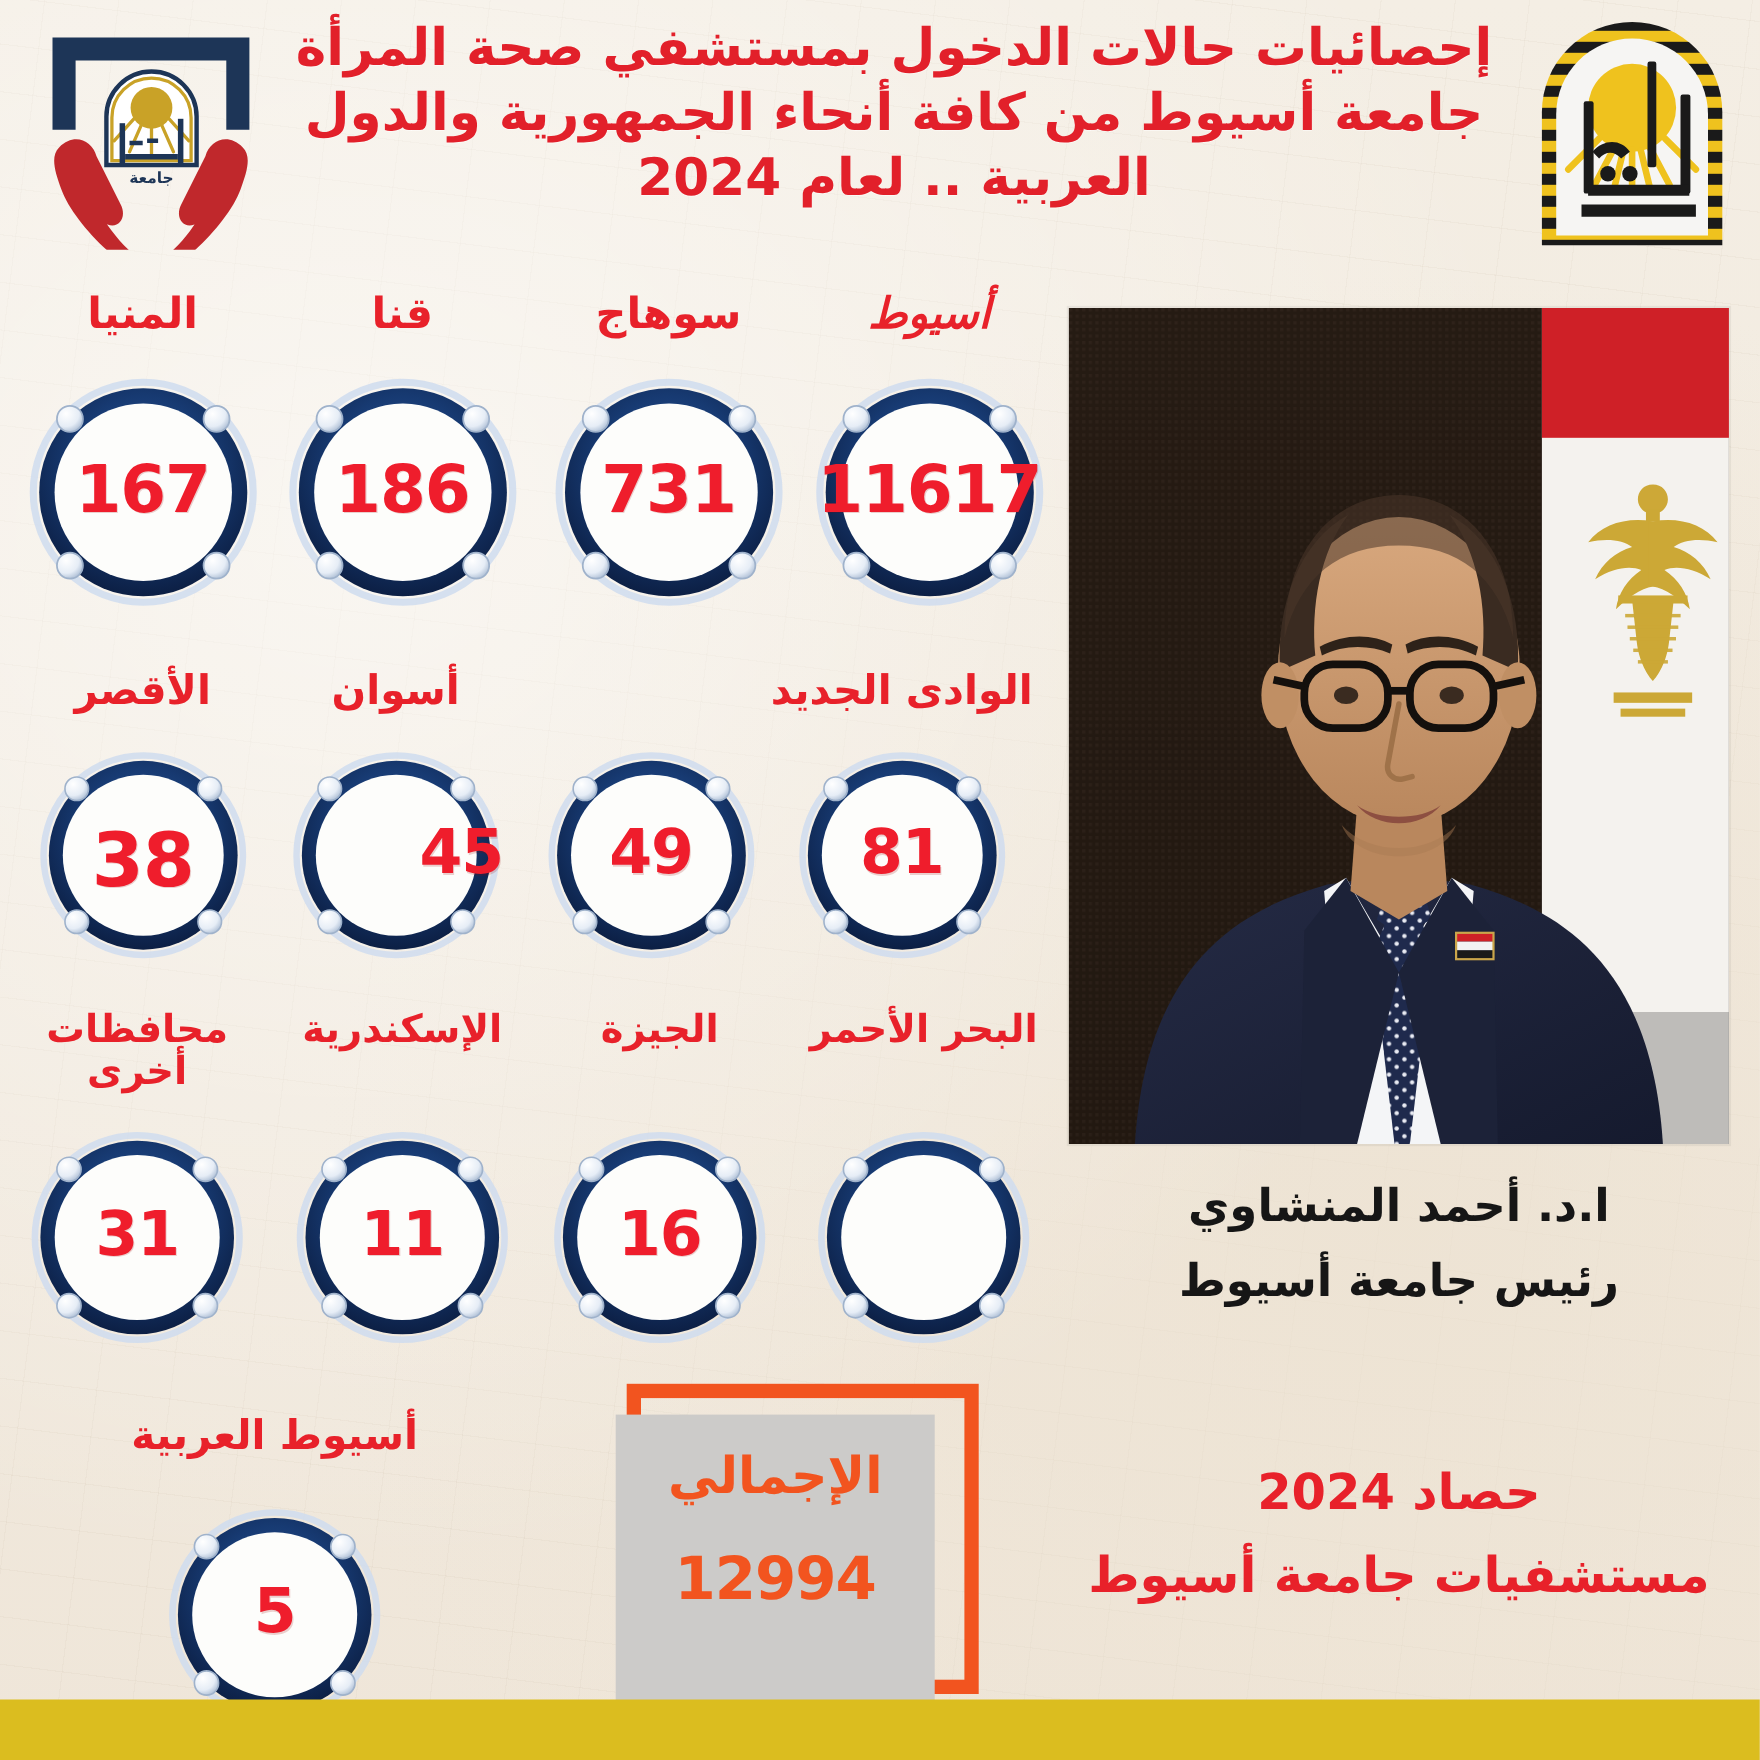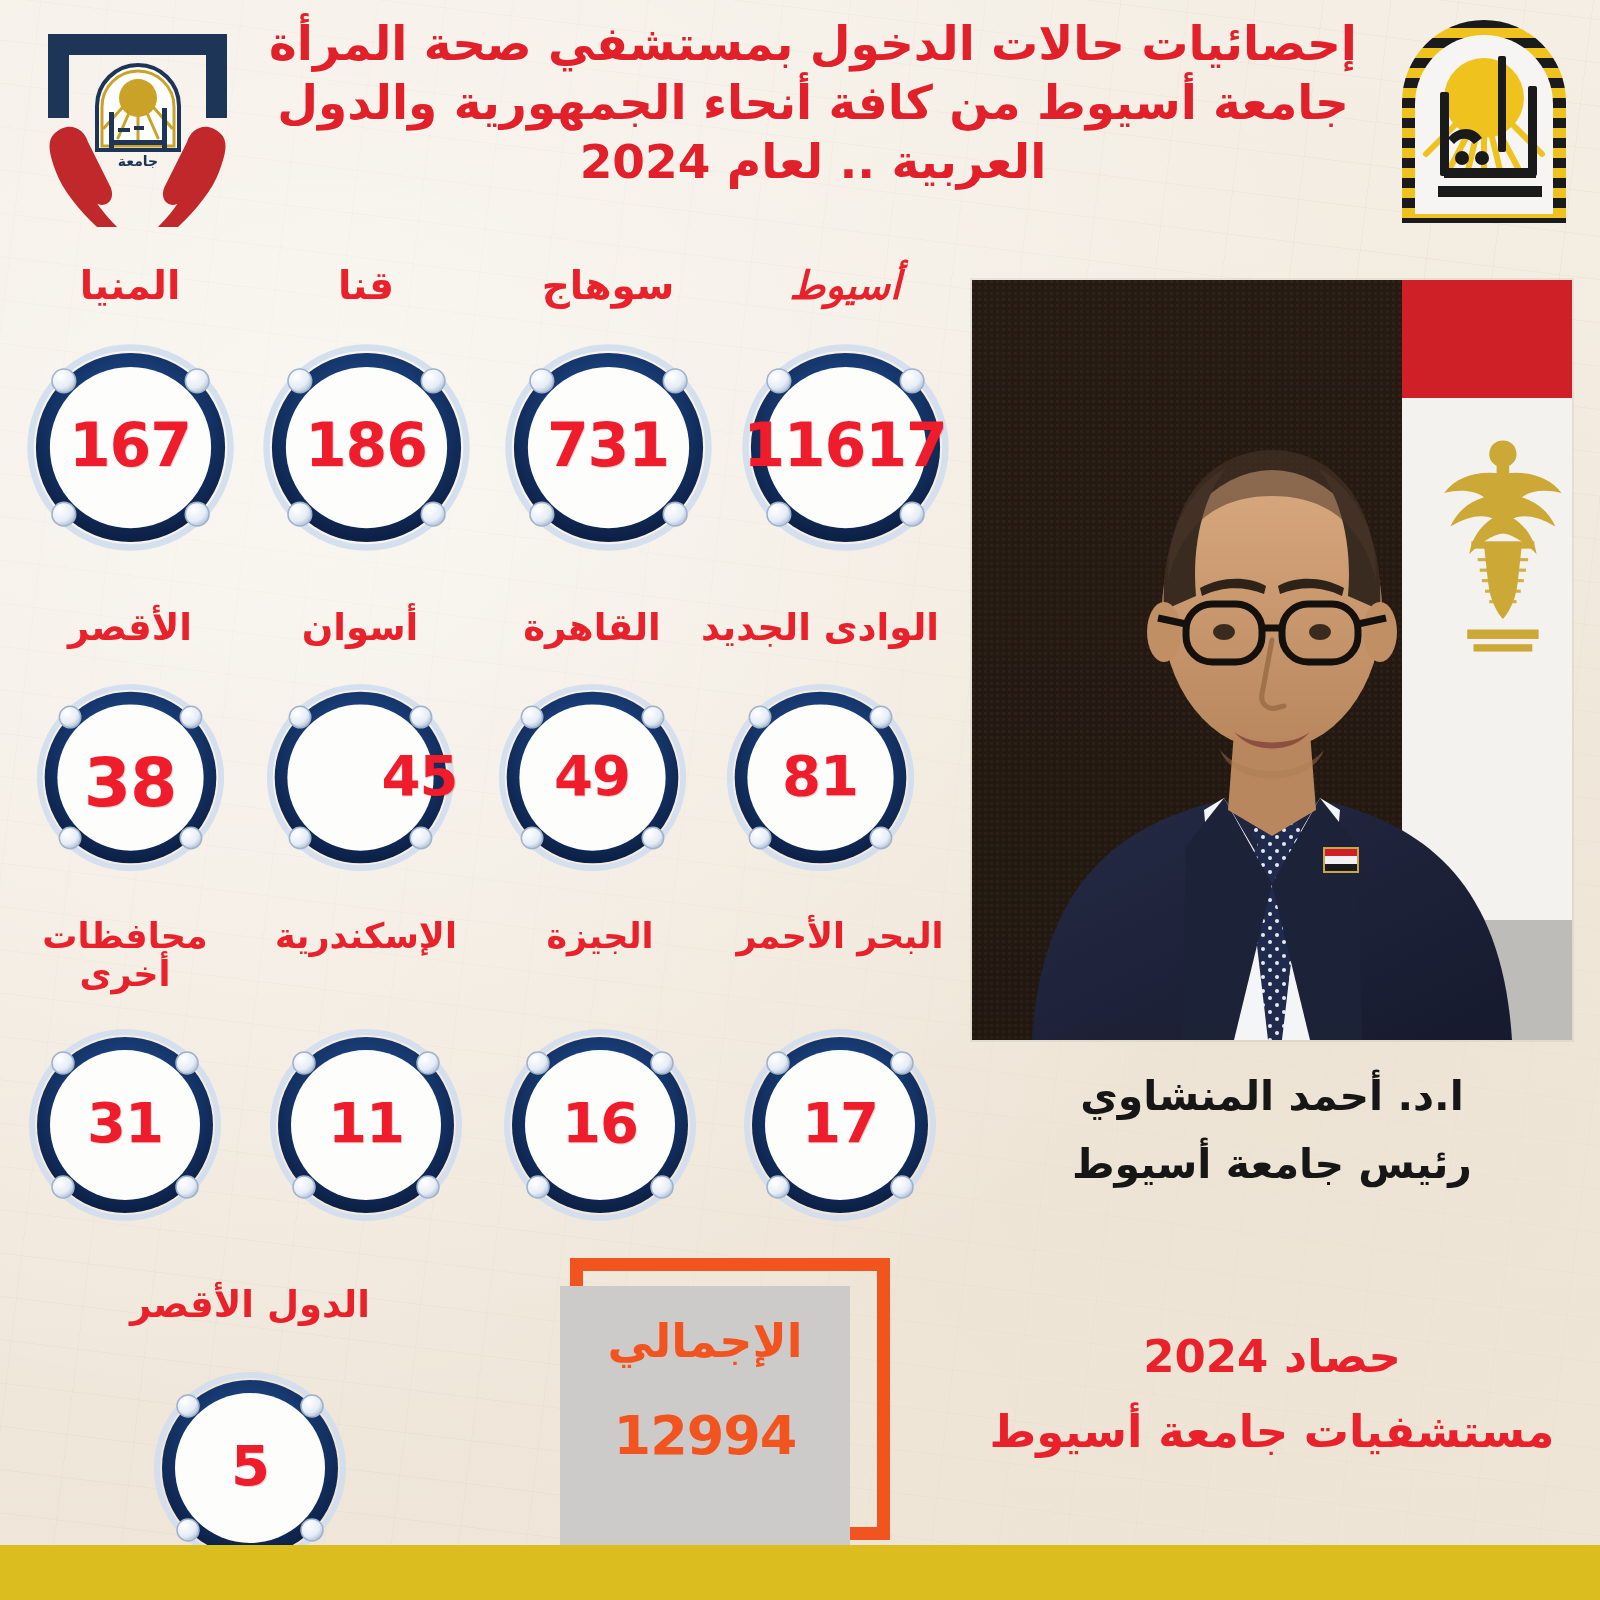--- a/index.html
+++ b/index.html
@@ -347,21 +347,20 @@
     <circle cx="100" cy="100" r="88" fill="url(#ringg)"></circle>
     <circle cx="100" cy="100" r="75" fill="#fdfdfb"></circle>
     <g>
       <circle cx="38" cy="38" r="11" fill="url(#lug)" stroke="#9fb2cb" stroke-width="1.5"></circle>
       <circle cx="162" cy="38" r="11" fill="url(#lug)" stroke="#9fb2cb" stroke-width="1.5"></circle>
       <circle cx="38" cy="162" r="11" fill="url(#lug)" stroke="#9fb2cb" stroke-width="1.5"></circle>
       <circle cx="162" cy="162" r="11" fill="url(#lug)" stroke="#9fb2cb" stroke-width="1.5"></circle>
     </g>
   </svg>
       </div>
-      <div class="badge-label" style="top: -72px; font-size: 37px; width: 275px; left: -40px;">القاهرة</div>
       <div class="badge-value" style="top: 62.78px; font-size: 56px;">49</div>
     </div>
     <div class="badge" style="left: 262.5px; top: 680px; width: 195px; height: 195px;">
       <div class="circle-wrap">
   <svg viewBox="0 0 200 200" xmlns="http://www.w3.org/2000/svg">
     <defs>
       <radialGradient id="ringg" cx="50%" cy="38%" r="62%">
         <stop offset="0%" stop-color="#2b5596"></stop>
         <stop offset="55%" stop-color="#173a72"></stop>
         <stop offset="100%" stop-color="#0c1f44"></stop>
@@ -435,21 +434,20 @@
     <circle cx="100" cy="100" r="75" fill="#fdfdfb"></circle>
     <g>
       <circle cx="38" cy="38" r="11" fill="url(#lug)" stroke="#9fb2cb" stroke-width="1.5"></circle>
       <circle cx="162" cy="38" r="11" fill="url(#lug)" stroke="#9fb2cb" stroke-width="1.5"></circle>
       <circle cx="38" cy="162" r="11" fill="url(#lug)" stroke="#9fb2cb" stroke-width="1.5"></circle>
       <circle cx="162" cy="162" r="11" fill="url(#lug)" stroke="#9fb2cb" stroke-width="1.5"></circle>
     </g>
   </svg>
       </div>
       <div class="badge-label" style="top: -107px; font-size: 35px; width: 280px; left: -40px;">البحر الأحمر</div>
-      <div class="badge-value" style="top: 65.28px; font-size: 56px;">17</div>
     </div>
     <div class="badge" style="left: 500px; top: 1025px; width: 200px; height: 200px;">
       <div class="circle-wrap">
   <svg viewBox="0 0 200 200" xmlns="http://www.w3.org/2000/svg">
     <defs>
       <radialGradient id="ringg" cx="50%" cy="38%" r="62%">
         <stop offset="0%" stop-color="#2b5596"></stop>
         <stop offset="55%" stop-color="#173a72"></stop>
         <stop offset="100%" stop-color="#0c1f44"></stop>
       </radialGradient>
@@ -551,21 +549,21 @@
     <circle cx="100" cy="100" r="88" fill="url(#ringg)"></circle>
     <circle cx="100" cy="100" r="75" fill="#fdfdfb"></circle>
     <g>
       <circle cx="38" cy="38" r="11" fill="url(#lug)" stroke="#9fb2cb" stroke-width="1.5"></circle>
       <circle cx="162" cy="38" r="11" fill="url(#lug)" stroke="#9fb2cb" stroke-width="1.5"></circle>
       <circle cx="38" cy="162" r="11" fill="url(#lug)" stroke="#9fb2cb" stroke-width="1.5"></circle>
       <circle cx="162" cy="162" r="11" fill="url(#lug)" stroke="#9fb2cb" stroke-width="1.5"></circle>
     </g>
   </svg>
       </div>
-      <div class="badge-label" style="top: -83px; font-size: 37px; width: 280px; left: -40px;">الدول الأقصر</div>
+      <div class="badge-label" style="top: -83px; font-size: 37px; width: 280px; left: -40px;">أسيوط العربية</div>
       <div class="badge-value" style="top: 65.28px; font-size: 56px;">5</div>
     </div>
   </div>
 
 <div id="total-box">
   <div id="total-frame"></div>
   <div id="total-panel"></div>
   <div id="total-label">الإجمالي</div>
   <div id="total-value">12994</div>
 </div>

